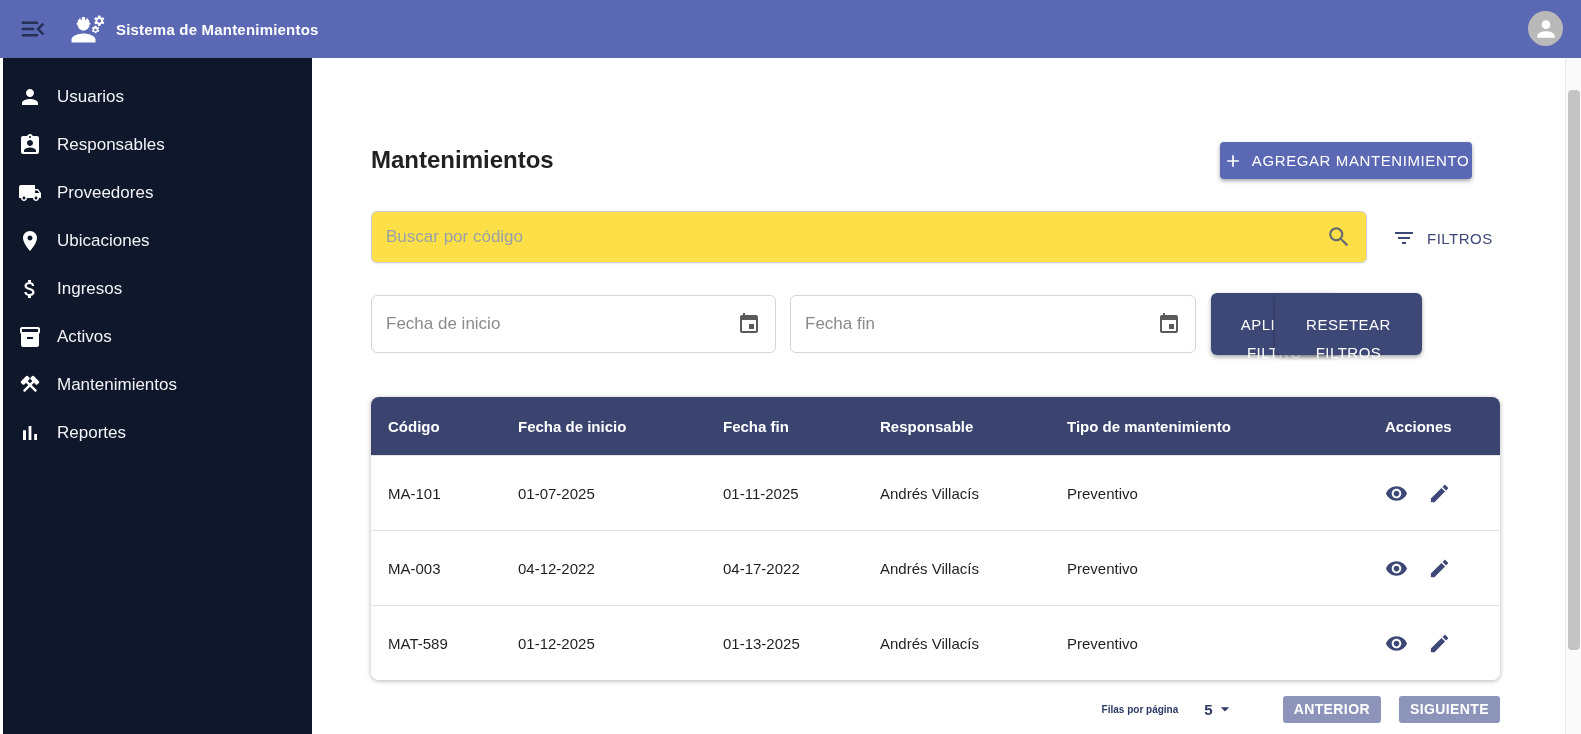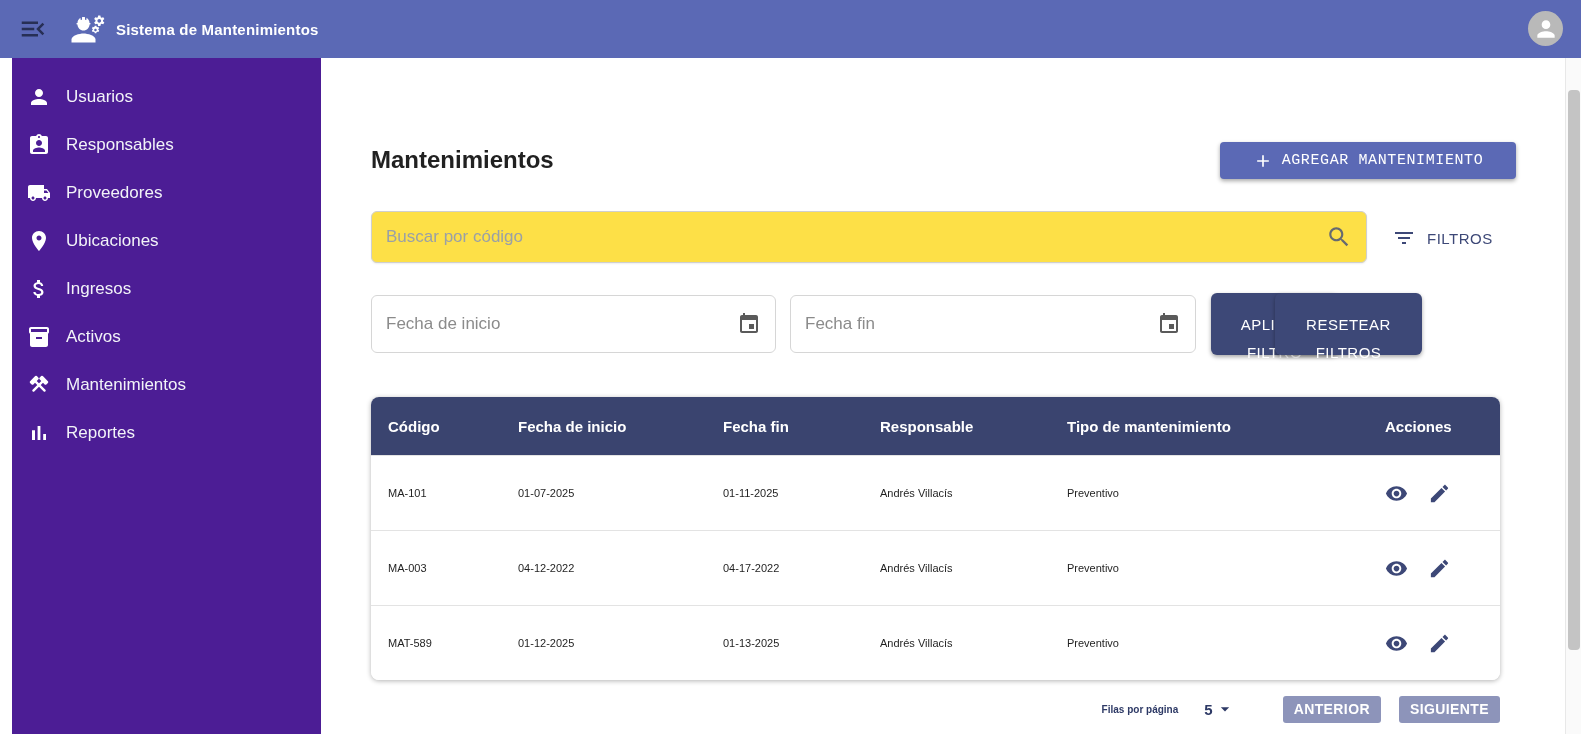--- a/index.html
+++ b/index.html
@@ -26,37 +26,37 @@
   .logo-icon svg { fill:#ffffff; width:36px; height:36px; }
   .app-title { color:#ffffff; font-size:15px; font-weight:bold; margin-left:10px; letter-spacing:0.2px; }
   .avatar {
     position:absolute; right:18px; top:11px; width:35px; height:35px; border-radius:50%;
     background:#b9b9b9; display:flex; align-items:center; justify-content:center; cursor:pointer;
   }
   .avatar svg { fill:#ffffff; width:26px; height:26px; }
 
   
   .sidebar {
-    position:absolute; top:58px; left:12px; width:309px; height:676px;
-    background:#4c1d95; padding-top:15px; z-index:5;
+    position:absolute; top:58px; left:3px; width:309px; height:676px;
+    background:#0f172a; padding-top:15px; z-index:5;
   }
   .side-item {
     display:flex; align-items:center; height:48px; padding:0 15px;
     color:#f2f3f8; cursor:pointer;
   }
   .side-item svg { width:24px; height:24px; fill:#ffffff; flex:none; }
   .side-label { margin-left:15px; font-size:17px; }
 
   
   .page-title { position:absolute; left:371px; top:146px; font-size:24px; font-weight:bold; color:#212121; }
 
   .add-btn {
-    position:absolute; left:1220px; top:142px; width:296px; height:37px;
+    position:absolute; left:1220px; top:142px; width:252px; height:37px;
     background:#5b69b5; color:#ffffff; border:none; border-radius:4px;
-    font-family:Liberation Mono, monospace;
+    font-family:Liberation Sans, sans-serif;
     font-size:15px; letter-spacing:0.6px; cursor:pointer;
     display:flex; align-items:center; justify-content:center; gap:9px;
     box-shadow:0 2px 4px rgba(0,0,0,0.35);
   }
   .add-btn svg { fill:#ffffff; width:20px; height:20px; }
 
   .search-box {
     position:absolute; left:371px; top:211px; width:996px; height:52px;
     background:#fde047; border:1px solid #cfcfcf; border-radius:6px;
     display:flex; align-items:center; padding:0 14px;
@@ -110,21 +110,21 @@
     box-shadow:0 1px 5px rgba(0,0,0,0.3);
     overflow:hidden;
   }
   .t-head {
     display:flex; align-items:center; height:58px;
     background:#3a446f; color:#ffffff; font-weight:bold; font-size:15px;
   }
   .t-row {
     display:flex; align-items:center; height:75px;
     background:#fff; border-top:1px solid #e3e3e3;
-    font-size:11px; color:#1f1f1f;
+    font-size:15px; color:#1f1f1f;
   }
   .c1{width:130px;padding-left:17px;} .c2{width:205px;padding-left:17px;}
   .c3{width:157px;padding-left:17px;} .c4{width:187px;padding-left:17px;}
   .c5{width:318px;padding-left:17px;} .c6{width:132px;padding-left:17px;display:flex;gap:20px;align-items:center;}
   .action-icon { background:none; border:none; cursor:pointer; padding:0; }
   .action-icon svg { fill:#3d4877; width:23px; height:23px; }
 
   
   .pagination {
     position:absolute; top:694px; left:1000px; width:500px; height:30px;

